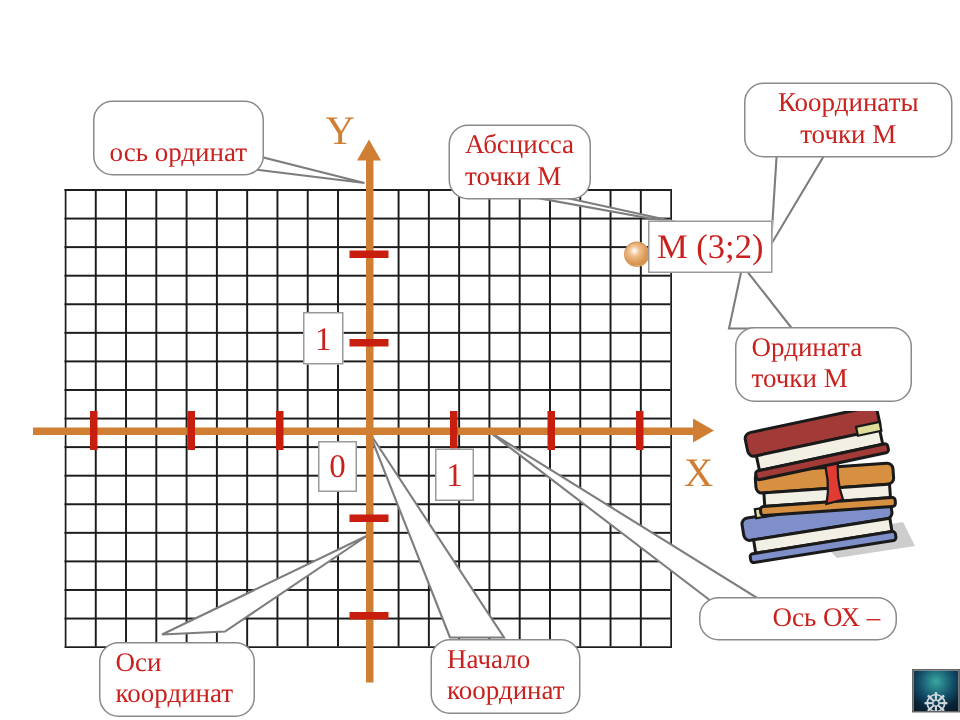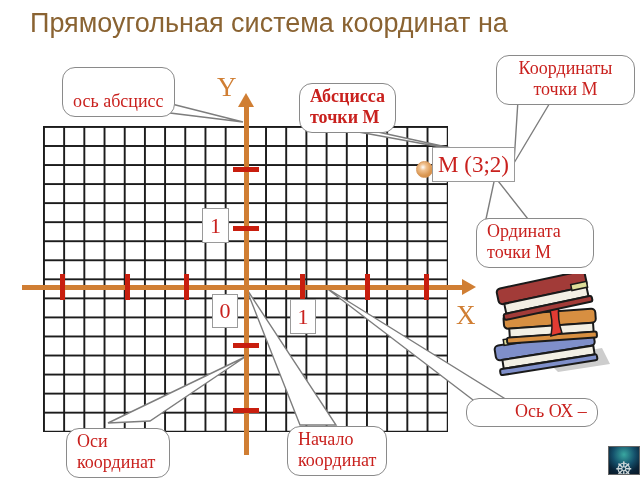--- a/index.html
+++ b/index.html
@@ -60,21 +60,21 @@
   .logo{left:608px;top:446px;width:30px;height:27px;overflow:hidden;
         background:radial-gradient(circle at 50% 28%,#39a7a0 0%,#14506b 45%,#0a2438 75%,#071827 100%);
         border:1px solid #666;display:flex;align-items:flex-end;justify-content:center;}
   .logo span{color:#cfd8da;font-family:"DejaVu Sans",sans-serif;font-size:20px;line-height:20px;
              margin-bottom:-5px;}
 </style>
 </head>
 <body>
 
 <div class="abs title">
-  <span>Прямоугольная система координат на</span><br>
+  <br>
 </div>
 
 <div class="abs grid"></div>
 
 <svg class="overlay" width="640" height="480">
   <polygon points="148,98 243,122 170,113" fill="#ffffff" stroke="#7d7d7d" stroke-width="1.4"></polygon>
   <polygon points="320,125 474,153 355,127" fill="#ffffff" stroke="#7d7d7d" stroke-width="1.4"></polygon>
   <polygon points="518,100 514,163 551,101" fill="#ffffff" stroke="#7d7d7d" stroke-width="1.4"></polygon>
   <polygon points="486,219 495,177 528,219" fill="#ffffff" stroke="#7d7d7d" stroke-width="1.4"></polygon>
   <polygon points="108,423 245,357 150,421" fill="#ffffff" stroke="#7d7d7d" stroke-width="1.4"></polygon>
@@ -104,34 +104,34 @@
 
 <div class="abs numbox" style="left:202px;top:208px;width:25px;height:33px;">1</div>
 <div class="abs numbox" style="left:212px;top:294px;width:24px;height:32px;">0</div>
 <div class="abs numbox" style="left:290px;top:299px;width:24px;height:33px;">1</div>
 
 <div class="abs m-dot"></div>
 <div class="abs m-label">М (3;2)</div>
 
 <div class="bubble" style="left:62px;top:67px;">
   <br>
-  <span>ось абсцисс</span>
+  <span>ось ординат</span>
 </div>
 
-<div class="bubble" style="left:299px;top:83px;font-weight:bold;">
+<div class="bubble" style="left:299px;top:83px;">
   <span>Абсцисса</span><br>
   <span>точки М</span>
 </div>
 
 <div class="bubble center" style="left:496px;top:55px;width:117px;">
   <span>Координаты</span><br>
   <span>точки М</span>
 </div>
 
-<div class="bubble" style="left:476px;top:218px;width:96px;">
+<div class="bubble" style="left:490px;top:218px;width:96px;">
   <span>Ордината</span><br>
   <span>точки М</span>
 </div>
 
 <div class="bubble" style="left:66px;top:428px;width:82px;">
   <span>Оси</span><br>
   <span>координат</span>
 </div>
 
 <div class="bubble" style="left:287px;top:426px;">

